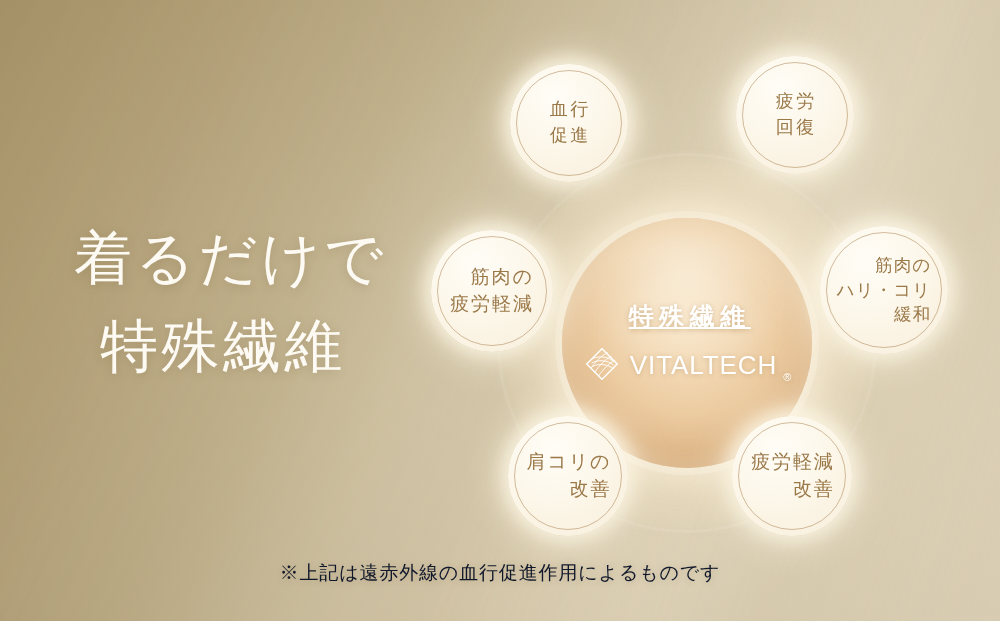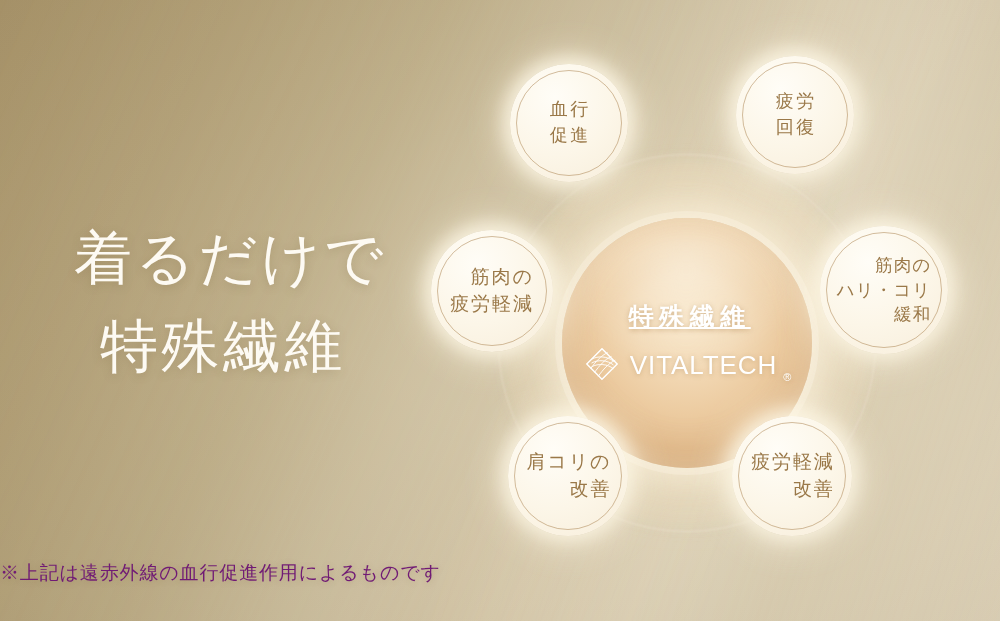--- a/index.html
+++ b/index.html
@@ -257,22 +257,22 @@
   .pos-stiff    { left: 410px; top: 184px; width: 128px; height: 128px; }
   .pos-waist    { left: 98px;  top: 374px; width: 120px; height: 120px; }
   .pos-shoulder { left: 322px; top: 374px; width: 120px; height: 120px; }
 
   
   .footnote {
     position: absolute;
     left: 0;
     right: 0;
     top: 560px;
-    text-align: left;
-    color: #701a75;
+    text-align: center;
+    color: #0f172a;
     font-family: "Liberation Serif", "DejaVu Serif", serif;
     font-size: 19px;
     letter-spacing: 0.045em;
     text-shadow: 0 1px 6px rgba(130,104,62,0.30);
     white-space: nowrap;
   }
 </style>
 </head>
 <body>
 

